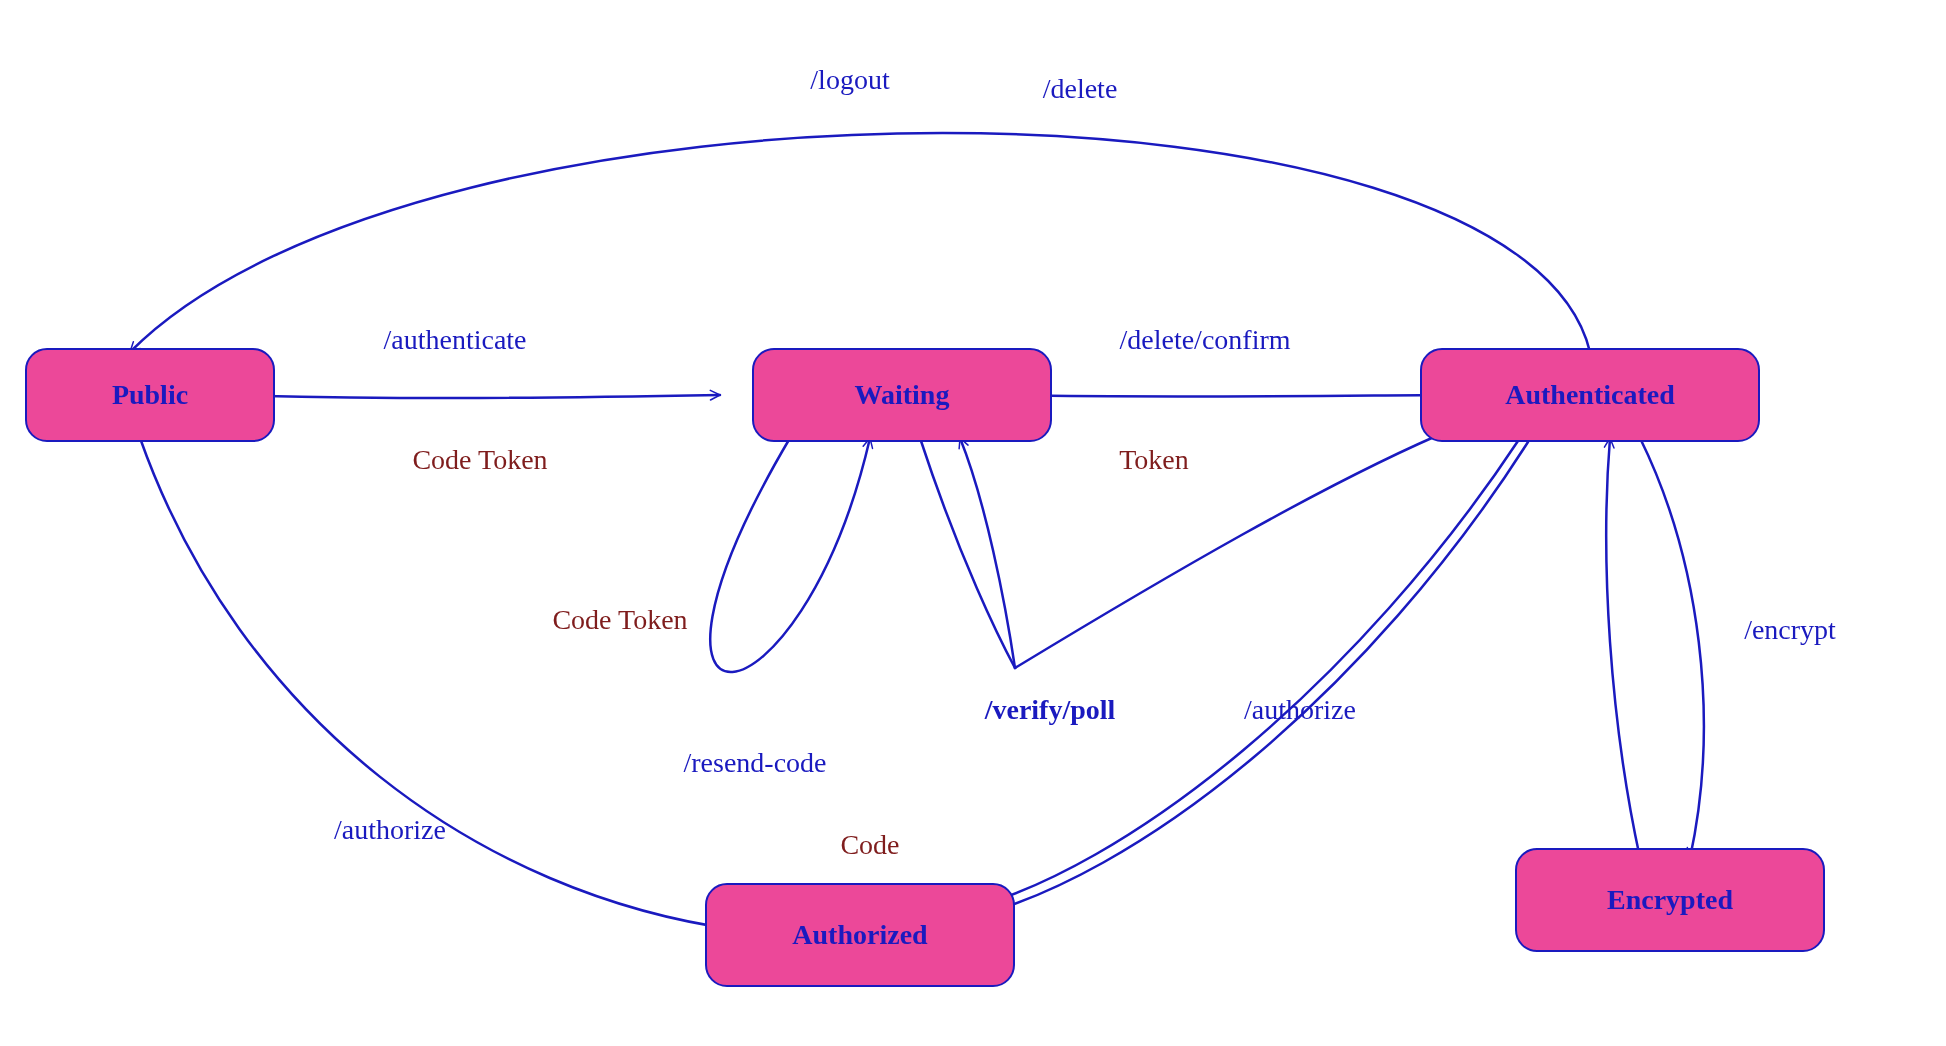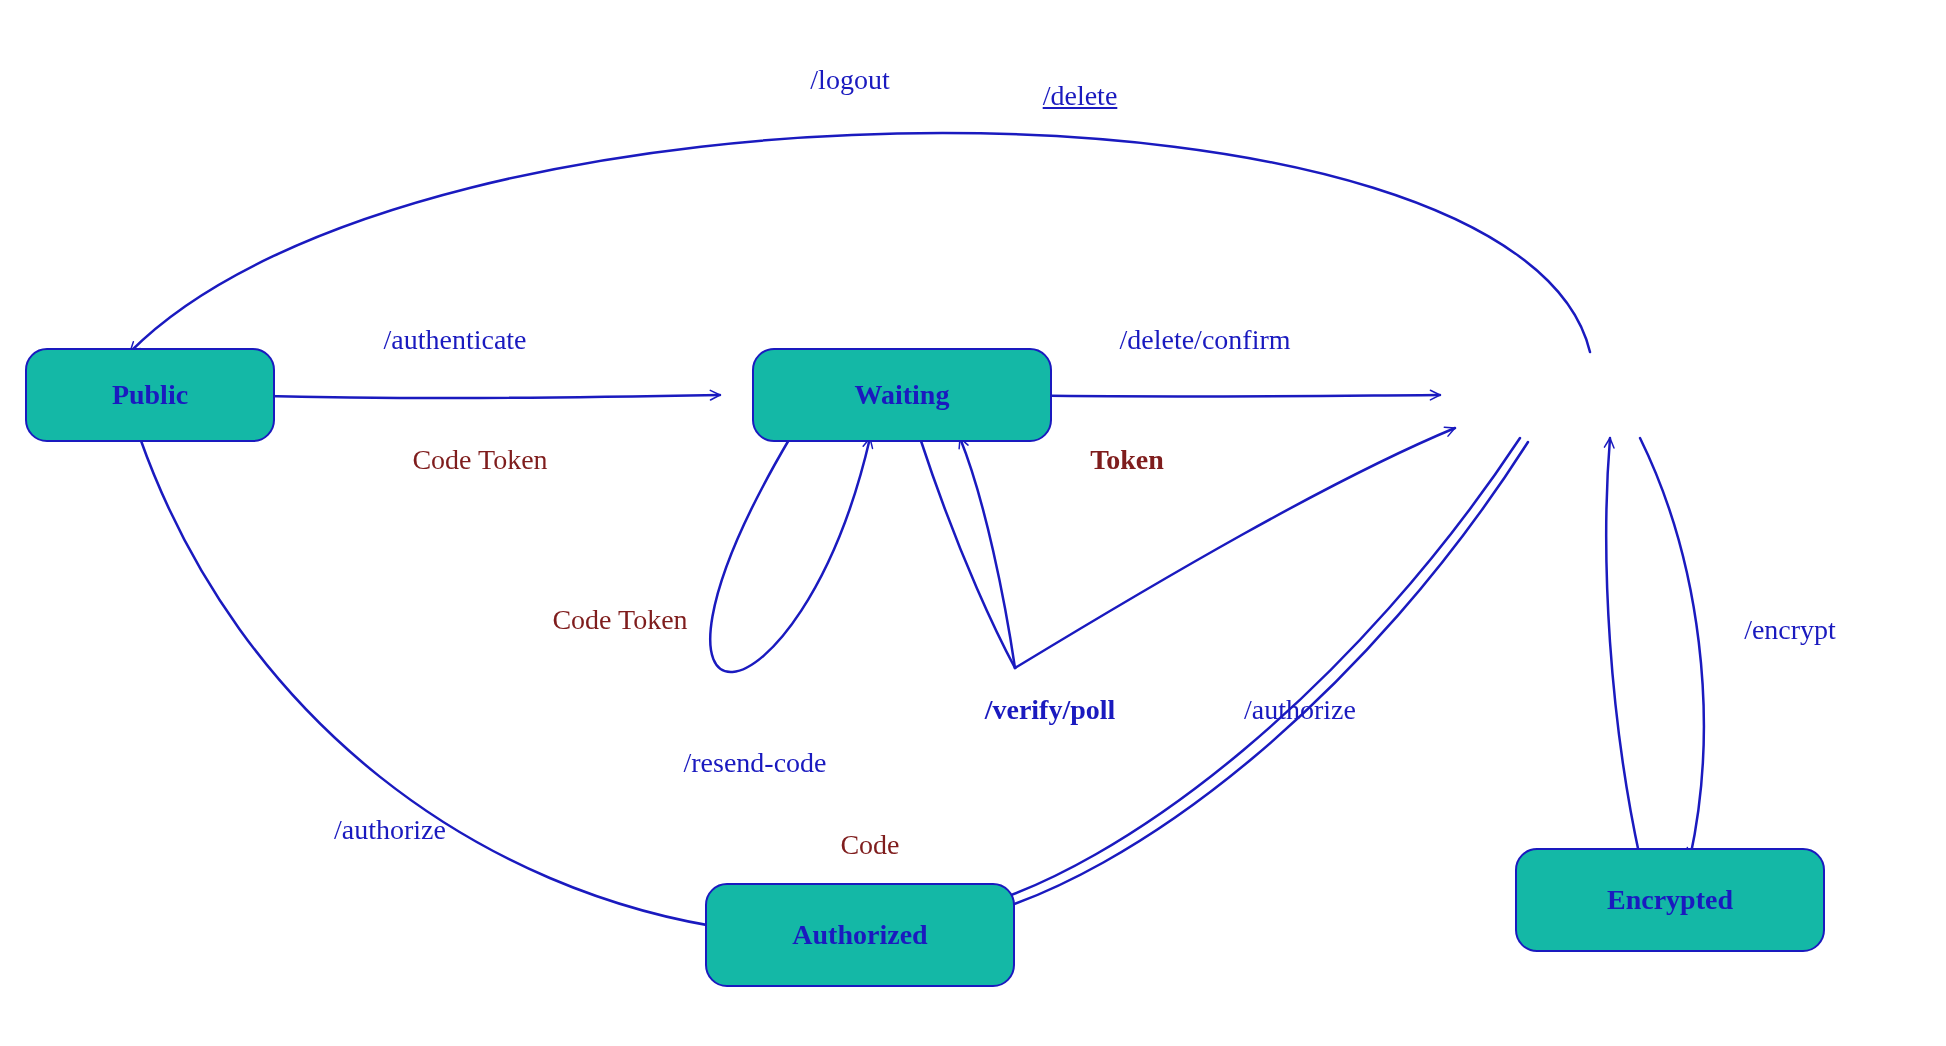--- a/index.html
+++ b/index.html
@@ -27,21 +27,21 @@
       position: absolute;
       border: 2.5px solid #1a1abf;
       border-radius: 22px;
       color: #1a1abf;
       font-size: 28px;
       font-weight: 600;
       display: flex;
       align-items: center;
       justify-content: center;
       padding: 10px 28px;
-      background: #14b8a6;
+      background: #ec4899;
       transform: translate(-50%, -50%);
     }
     .label {
       position: absolute;
       color: #1a1abf;
       font-size: 28px;
       white-space: nowrap;
       transform: translate(-50%, -50%);
     }
     .label.accent {
@@ -82,35 +82,36 @@
 
       <path d="M 1520 438 C 1360 680, 1130 870, 958 912" marker-end="url(#arrow)"></path>
       <path d="M 1528 442 C 1370 690, 1140 878, 962 920"></path>
     </g>
   </svg>
 
   <div class="node" style="left:150px;  top:395px; width:190px; height:70px;">Public</div>
 
   <div class="node" style="left:870px;  top:395px; width:240px; height:70px;margin-left:32px;">Waiting</div>
 
+  <div class="node" style="left:1590px; top:395px; width:280px; height:70px;">Authenticated</div>
 
   <div class="node" style="left:860px; top:935px; width:250px; height:80px;">Authorized</div>
 
   <div class="node" style="left:1670px; top:900px; width:250px; height:80px;">Encrypted</div>
 
   <div class="label" style="left:455px; top:340px;">/authenticate</div>
 
   <div class="label accent" style="left:480px; top:460px;">Code Token</div>
 
   <div class="label" style="left:1205px; top:340px;">/delete/confirm</div>
 
-  <div class="label accent" style="left:1127px; top:460px;font-weight:bold;">Token</div>
+  <div class="label accent" style="left:1154px; top:460px;">Token</div>
 
   <div class="label" style="left:850px; top:80px;">/logout</div>
-  <div class="label" style="left:1080px; top:96px;text-decoration:underline;">/delete</div>
+  <div class="label" style="left:1080px; top:89px;">/delete</div>
 
   <div class="label" style="left:755px; top:755px;margin-top:8px;">/resend-code</div>
   <div class="label accent" style="left:620px; top:620px;">Code Token</div>
 
   <div class="label" style="left:1050px; top:710px;font-weight:bold;">/verify/poll</div>
 
   <div class="label" style="left:1790px; top:630px;">/encrypt</div>
 
   <div class="label" style="left:390px; top:830px;">/authorize</div>
   <div class="label accent" style="left:870px; top:845px;">Code</div>

